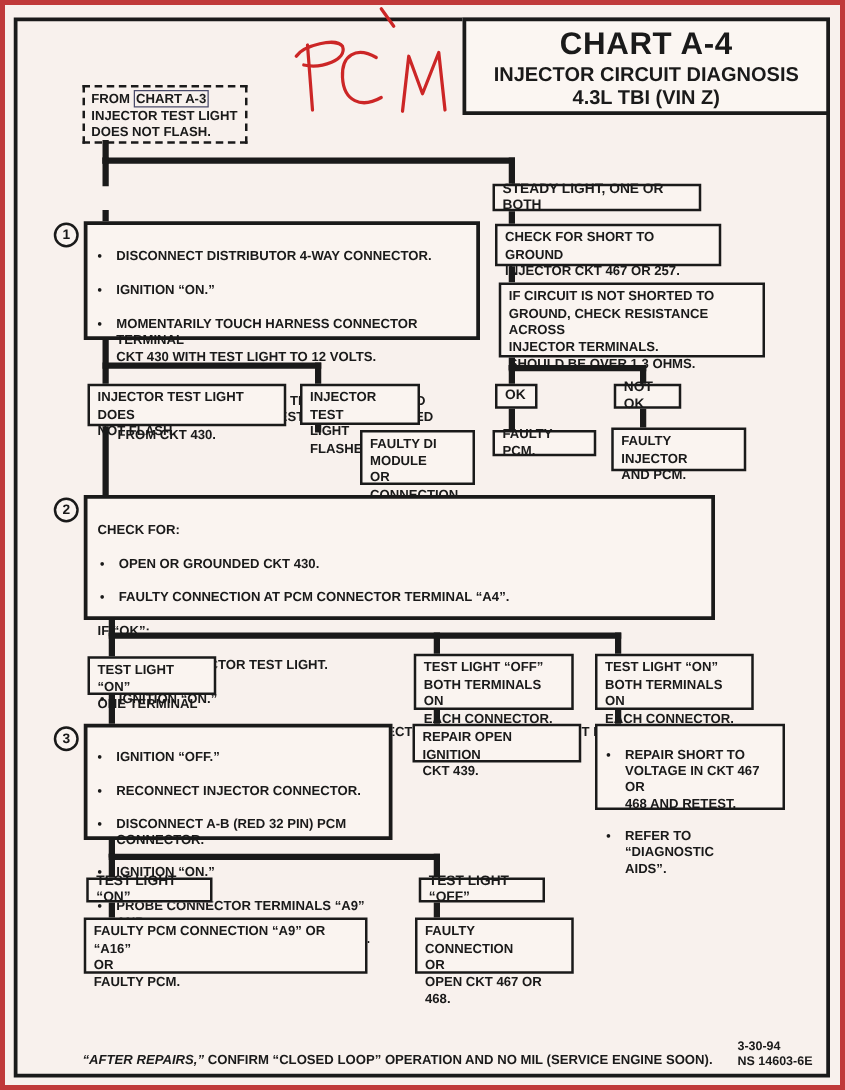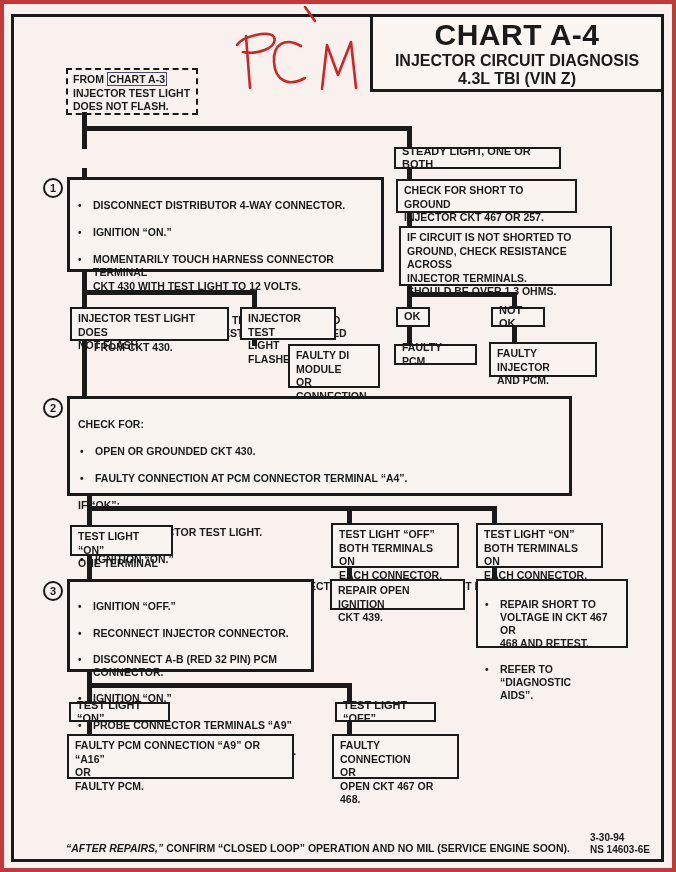--- a/index.html
+++ b/index.html
@@ -15,21 +15,21 @@
   .bx.thick{border-width:3px;}
   .ln{position:absolute;background:#1a1a1a;}
   .circ{position:absolute;width:20px;height:20px;border:2px solid #1a1a1a;border-radius:50%;
         background:#faf4f0;font-weight:bold;font-size:11px;display:flex;align-items:center;
         justify-content:center;box-sizing:border-box;}
   .brow{display:flex;align-items:flex-start;}
   .bu{width:15px;flex:0 0 15px;font-size:10px;line-height:13.5px;text-align:left;padding-left:2px;}
   .bt{flex:1;white-space:pre-line;}
   #titlebox{position:absolute;left:366px;top:10px;width:294px;height:78px;border:3px solid #1a1a1a;
         background:#fbf6f2;box-sizing:border-box;text-align:center;font-weight:bold;}
-  #title1{font-size:30px;line-height:26px;margin-top:5px;letter-spacing:.5px;}
+  #title1{font-size:25px;line-height:26px;margin-top:5px;letter-spacing:.5px;}
   #title2{font-size:16px;line-height:18px;margin-top:4px;}
   #title3{font-size:16px;line-height:18px;}
   #frombox{position:absolute;left:62px;top:64px;width:132px;height:47px;border:2px dashed #1a1a1a;
         box-sizing:border-box;font-weight:bold;font-size:10.5px;line-height:13.5px;padding:3px 5px;}
   .reflink{border:1px solid #4a4a6a;padding:0 1px;}
   .impline{padding-left:18px;margin-top:6px;white-space:normal;}
   .implabel{font-size:13px;}
   #footer{position:absolute;left:62px;top:838px;width:540px;font-weight:bold;font-size:10.5px;}
   #footer .it{font-style:italic;}
   #doccode{position:absolute;right:22px;top:828px;text-align:left;font-weight:bold;

